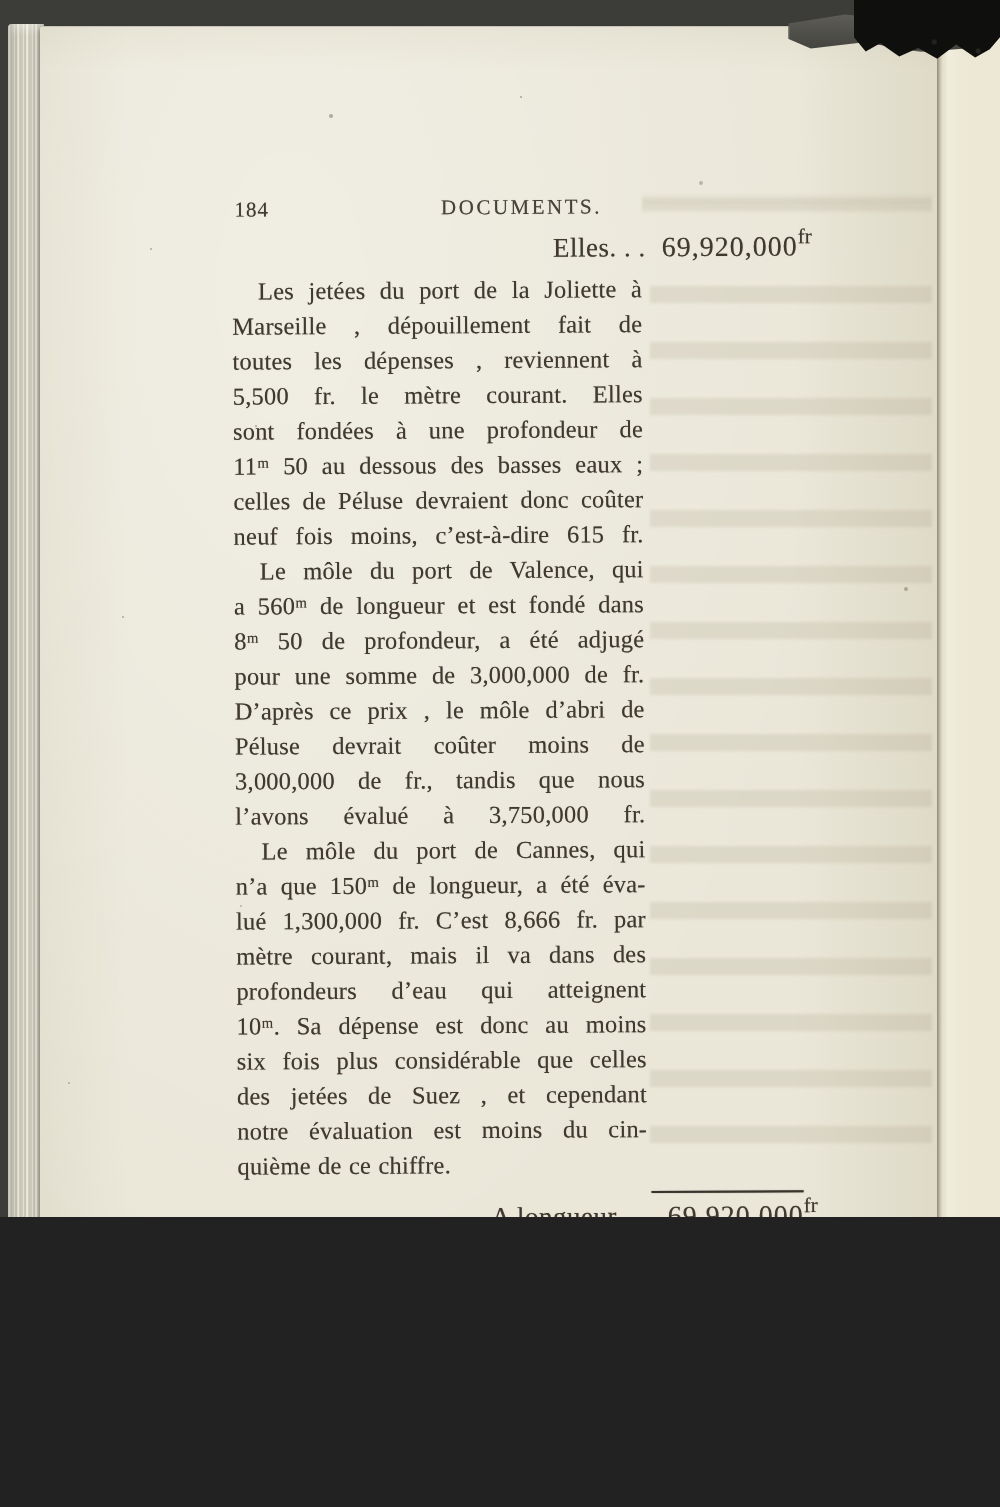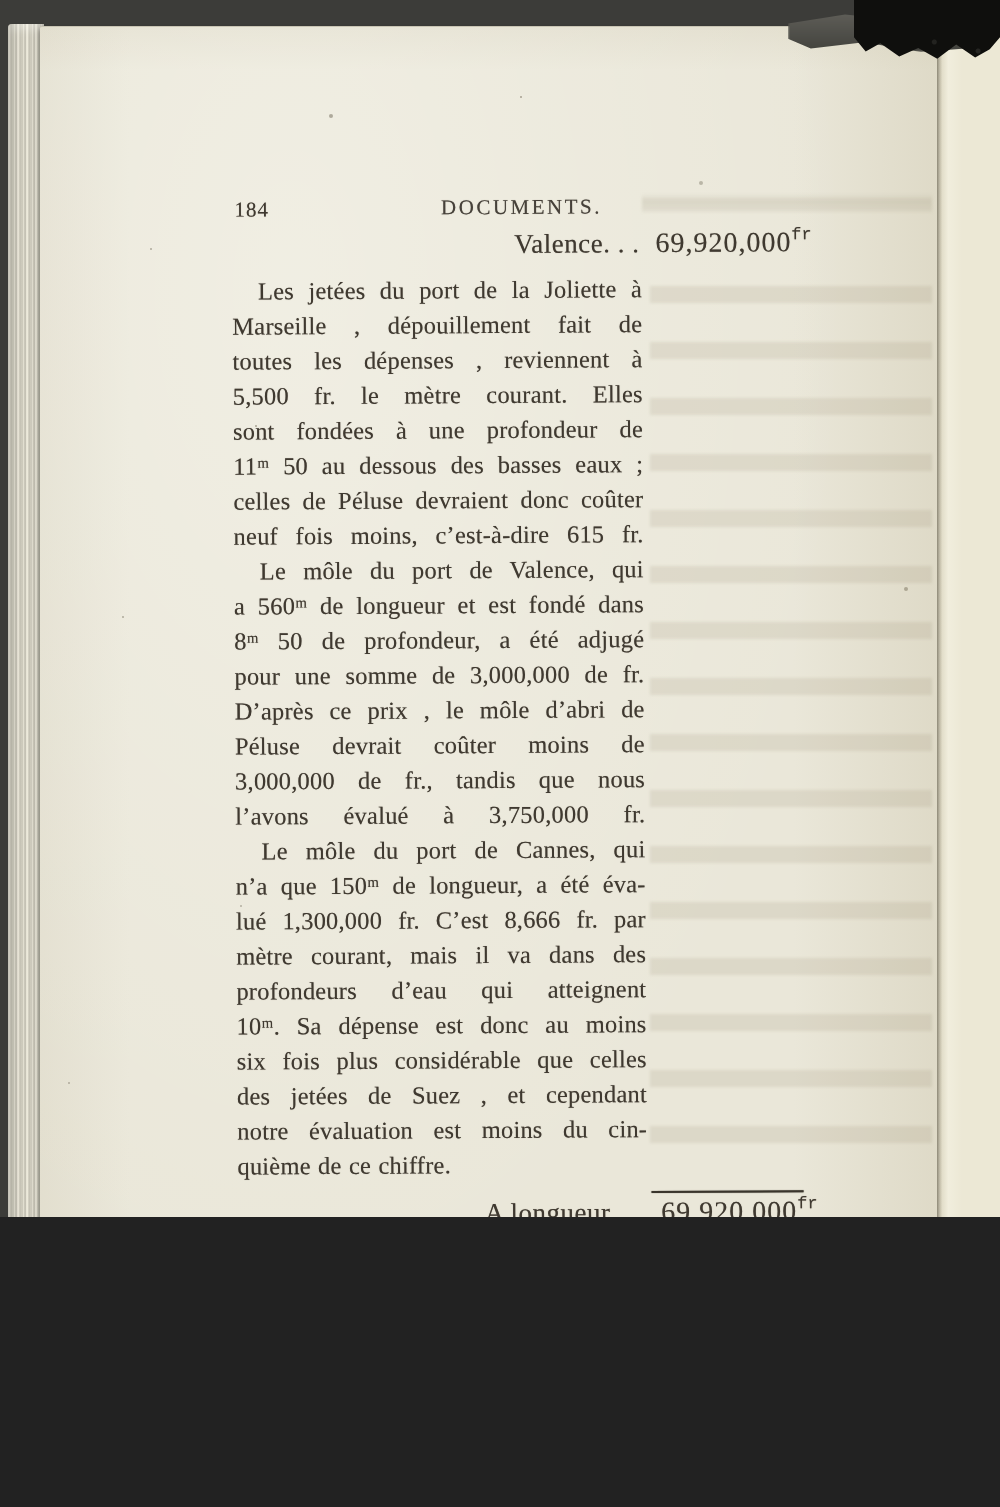--- a/index.html
+++ b/index.html
@@ -96,21 +96,21 @@
   }
   .folio{position:absolute;left:237px;top:196px;font-size:21px;letter-spacing:1px;}
   .running-head{position:absolute;left:234px;top:195px;width:580px;text-align:center;
     font-size:21px;letter-spacing:2.5px;color:#46413a;}
   .amt-row{position:absolute;left:234px;width:580px;display:flex;justify-content:flex-end;
     align-items:baseline;gap:16px;}
   .report-row{top:228px;}
   .carry-row{top:1197px;}
   .amt-label{font-size:27px;letter-spacing:.5px;}
   .amt-value{font-size:28px;letter-spacing:1px;white-space:nowrap;}
-  .amt-value sup{font-size:17px;position:relative;top:-2px;letter-spacing:0;font-family:Liberation Mono, monospace;}
+  .amt-value sup{font-size:21px;position:relative;top:-2px;letter-spacing:0;}
   .lines{position:absolute;left:234px;top:272px;width:410px;}
   .ln{
     font-size:24.5px;line-height:35px;height:35px;overflow:hidden;
     text-align:justify;text-align-last:justify;
     word-spacing:-2px;letter-spacing:.2px;white-space:normal;
   }
   .ln.first{text-indent:26px;}
   .ln.endline{text-align-last:left;word-spacing:1px;}
   .rule{position:absolute;left:648px;top:1192px;width:152px;height:2px;background:#3a352c;
     box-shadow:0 0 1px rgba(58,53,44,.8);}
@@ -134,21 +134,21 @@
   <div class="ghost ghost-col"></div>
   <div class="ghost ghost-carry"></div>
   <div class="specks"></div>
 
   <div class="content">
 
     <div class="folio">184</div>
     <div class="running-head">DOCUMENTS.</div>
 
     <div class="amt-row report-row">
-      <span class="amt-label">Valence. . .</span>
+      <span class="amt-label">Elles. . .</span>
       <span class="amt-value"><span>69,920,000</span><sup>fr</sup></span>
     </div>
 
     <div class="lines">
       <div class="ln first">Les jetées du port de la Joliette à</div>
       <div class="ln">Marseille , dépouillement fait de</div>
       <div class="ln">toutes les dépenses , reviennent à</div>
       <div class="ln">5,500 fr. le mètre courant. Elles</div>
       <div class="ln">sont fondées à une profondeur de</div>
       <div class="ln">11ᵐ 50 au dessous des basses eaux ;</div>

